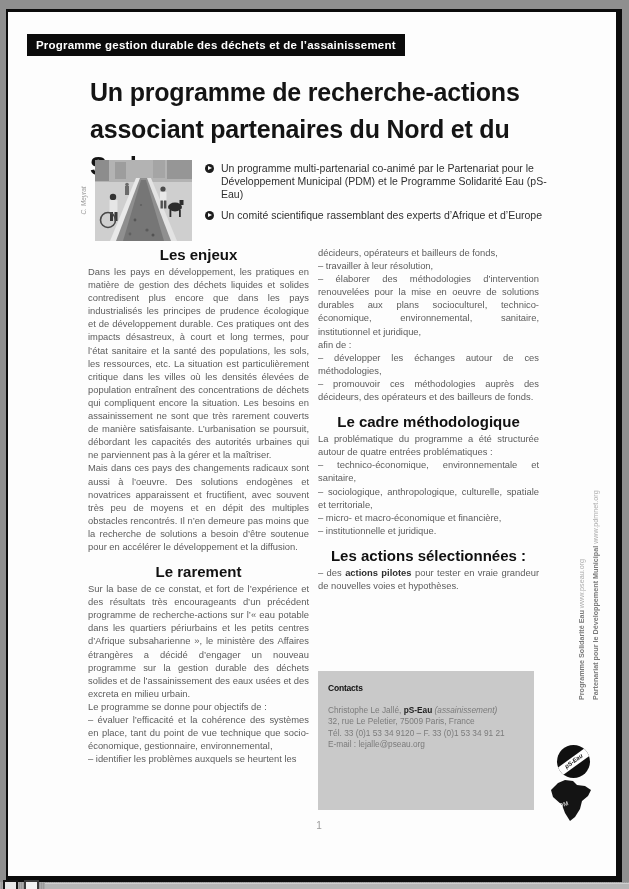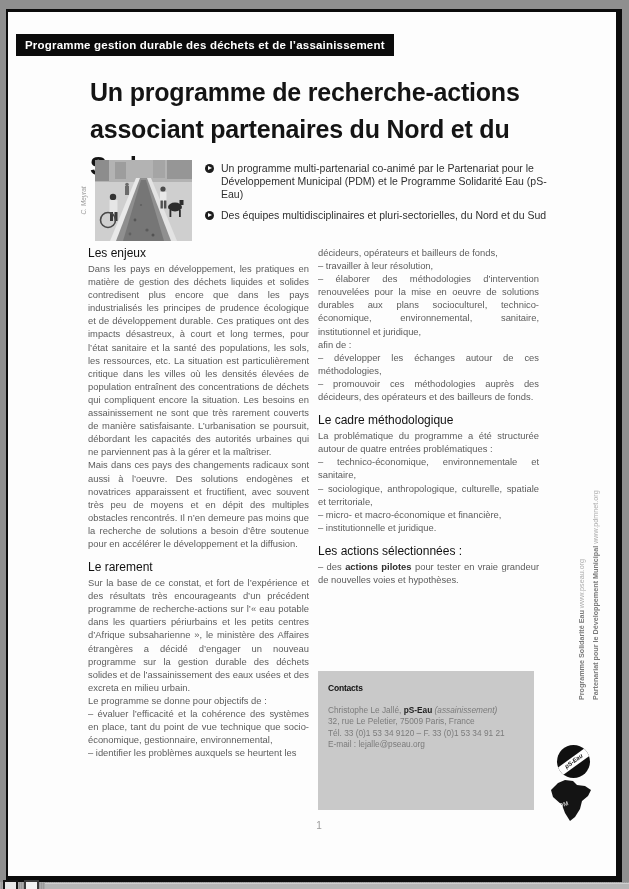--- a/index.html
+++ b/index.html
@@ -11,41 +11,41 @@
   .bottom-strip{position:absolute;left:0;top:882px;width:629px;height:7px;
     background:repeating-linear-gradient(90deg,#a9a9a9 0 1px,#9a9a9a 1px 2px);}
   .taskbar-bar{position:absolute;left:45px;top:883px;width:584px;height:6px;background:#b6b6b6;border-top:1px solid #cfcfcf;}
   .frag{position:absolute;width:15px;height:12px;box-sizing:border-box;border:2px solid #151515;background:#e8e8e8;}
   .frag1{left:3px;top:880px;}
   .frag2{left:24px;top:880px;border-color:#3a3a3a;background:#f2f2f2;}
 
   .sheet{position:absolute;left:6px;top:9px;width:616px;height:873px;box-sizing:border-box;
     background:#fdfdfd;border-style:solid;border-color:#0c0c0c;border-width:3px 6px 6px 2px;}
 
-  .headerbar{position:absolute;left:8px;top:22px;width:378px;height:22px;background:#0b0b0b;
+  .headerbar{position:absolute;left:19px;top:22px;width:378px;height:22px;background:#0b0b0b;
     color:#fff;font-size:11.5px;font-weight:bold;line-height:22px;padding-left:9px;box-sizing:border-box;
     letter-spacing:.2px;white-space:nowrap;}
   .title{position:absolute;left:82px;top:62px;width:470px;font-size:25px;font-weight:bold;
     color:#141414;line-height:37px;letter-spacing:-.2px;}
 
   .photo{position:absolute;left:87px;top:148px;width:97px;height:81px;}
   .credit{position:absolute;left:72px;top:229px;width:81px;transform:rotate(-90deg);
     transform-origin:0 0;font-size:6.5px;color:#9a9a9a;text-align:center;font-style:italic;}
 
   .bullets{position:absolute;left:197px;top:150px;width:348px;}
   .bullet{display:flex;gap:7px;margin-bottom:8px;font-size:10.5px;line-height:13px;color:#303030;}
   .bullet-ic{flex:0 0 auto;width:9px;height:9px;border-radius:50%;background:#1d1d1d;position:relative;margin-top:2px;}
   .bullet-ic::after{content:"";position:absolute;left:3px;top:2px;width:0;height:0;
     border-left:4px solid #fff;border-top:2.5px solid transparent;border-bottom:2.5px solid transparent;}
 
   .col{position:absolute;width:221px;}
   .col-left{left:80px;top:234px;}
   .col-right{left:310px;top:234px;}
   .col p{margin:0;font-size:9.4px;line-height:13.1px;color:#5c5c5c;text-align:justify;}
-  .col h4{margin:10px 0 2px;font-size:12px;color:#111;font-weight:normal;}
+  .col h4{margin:10px 0 2px;font-size:15px;color:#111;font-weight:bold;text-align:center;}
   .col h4.first{margin-top:0;}
   .col .b{font-weight:bold;color:#2f2f2f;}
 
   .contacts{position:absolute;left:310px;top:659px;width:216px;height:139px;background:#c9c9c9;
     box-sizing:border-box;padding:12px 10px;}
   .contacts h5{margin:0 0 12px;font-size:8.5px;font-weight:bold;color:#111;letter-spacing:-.2px;}
   .contact{margin-bottom:10px;}
   .contact p{margin:0;font-size:8.3px;line-height:11.3px;color:#7b7b7b;}
   .contact .org{font-weight:bold;color:#222;}
   .contact .paren{font-style:italic;}
@@ -115,21 +115,21 @@
   </div>
   <div class="credit">C. Meyrat</div>
 
   <div class="bullets">
     <div class="bullet">
       <span class="bullet-ic"></span>
       <span>Un programme multi-partenarial co-animé par le Partenariat pour le Développement Municipal (PDM) et le Programme Solidarité Eau (pS-Eau)</span>
     </div>
     <div class="bullet">
       <span class="bullet-ic"></span>
-      <span>Des équipes multidisciplinaires et pluri-sectorielles, du Nord et du Sud</span>
+      <span>Un comité scientifique rassemblant des experts d’Afrique et d’Europe</span>
     </div>
   </div>
 
   <div class="col col-left">
     <h4 class="first">Les enjeux</h4>
     <p>Dans les pays en développement, les pratiques en matière de gestion des déchets liquides et solides contredisent plus encore que dans les pays industrialisés les principes de prudence écologique et de développement durable. Ces pratiques ont des impacts désastreux, à court et long termes, pour l’état sanitaire et la santé des populations, les sols, les ressources, etc. La situation est particulièrement critique dans les villes où les densités élevées de population entraînent des concentrations de déchets qui compliquent encore la situation. Les besoins en assainissement ne sont que très rarement couverts de manière satisfaisante. L’urbanisation se poursuit, débordant les capacités des autorités urbaines qui ne parviennent pas à la gérer et la maîtriser.</p>
     <p>Mais dans ces pays des changements radicaux sont aussi à l’oeuvre. Des solutions endogènes et novatrices apparaissent et fructifient, avec souvent très peu de moyens et en dépit des multiples obstacles rencontrés. Il n’en demeure pas moins que la recherche de solutions a besoin d’être soutenue pour en accélérer le développement et la diffusion.</p>
     <h4>Le rarement</h4>
     <p>Sur la base de ce constat, et fort de l’expérience et des résultats très encourageants d’un précédent programme de recherche-actions sur l’« eau potable dans les quartiers périurbains et les petits centres d’Afrique subsaharienne », le ministère des Affaires étrangères a décidé d’engager un nouveau programme sur la gestion durable des déchets solides et de l’assainissement des eaux usées et des excreta en milieu urbain.</p>
     <p>Le programme se donne pour objectifs de :</p>

